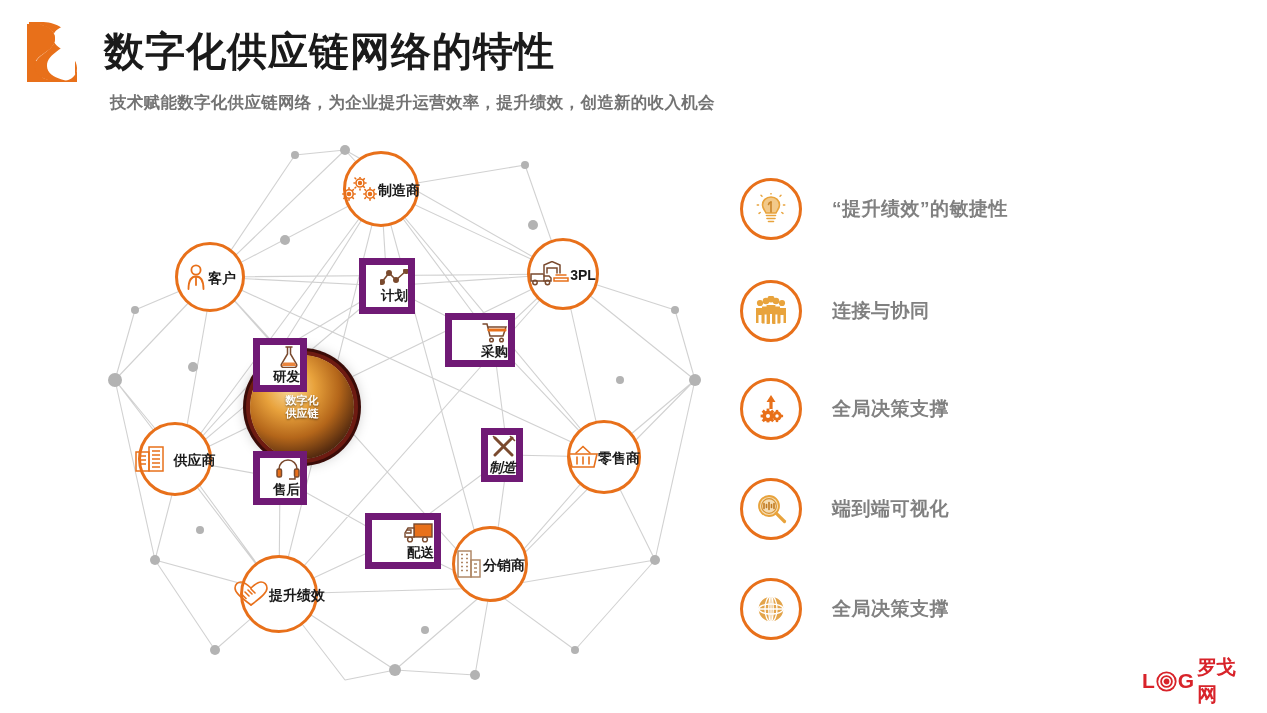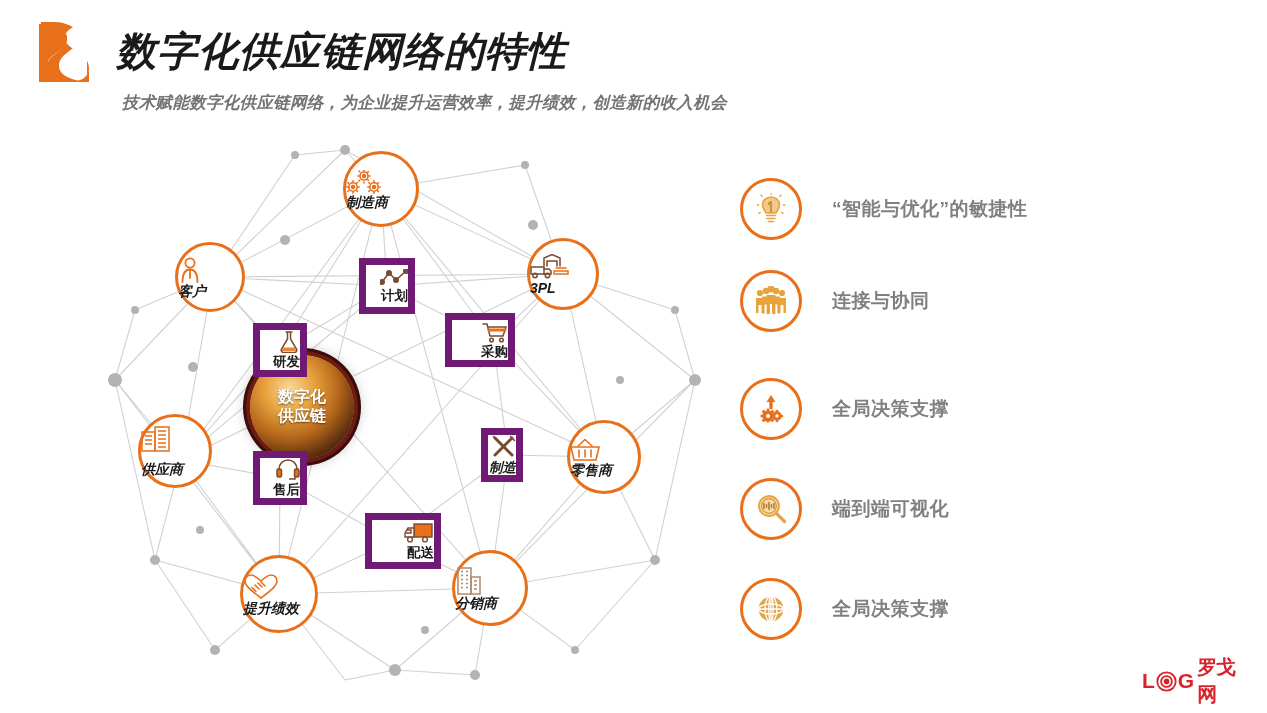--- a/index.html
+++ b/index.html
@@ -3,21 +3,21 @@
 <meta charset="utf-8">
 <style>
   * { margin:0; padding:0; box-sizing:border-box; }
   html,body { width:1267px; height:713px; overflow:hidden; background:#ffffff; }
   body {
     font-family:"Liberation Sans","DejaVu Sans",sans-serif;
     position:relative;
   }
 
   
-  #header { position:absolute; left:12px; top:0; width:1169px; height:130px;font-style:italic; }
+  #header { position:absolute; left:0; top:0; width:1169px; height:130px; }
   #logo-mark { position:absolute; left:25px; top:22px; width:53px; height:60px; }
   #page-title {
     position:absolute; left:104px; top:24px;
     font-size:40px; font-weight:bold; color:#1a1a1a;
     letter-spacing:1px; white-space:nowrap;
   }
   #page-subtitle {
     position:absolute; left:110px; top:92px;
     font-size:16.5px; color:#737373; font-weight:bold;
     letter-spacing:.3px; white-space:nowrap;
@@ -25,24 +25,23 @@
 
   
   #network { position:absolute; left:95px; top:130px; width:620px; height:560px; }
   #net-svg { position:absolute; left:0; top:0; width:620px; height:560px; }
 
   .node {
     position:absolute;
     border-radius:50%;
     background:#ffffff;
     border:3px solid #E8701A;
-    display:flex; flex-direction:column;
-    align-items:flex-start; justify-content:center;
+    display:flex; flex-direction:row;
+    align-items:center; justify-content:center;
     text-align:center;
-    font-style:italic;
   }
   .node .nlabel {
     font-size:14px; font-weight:bold; color:#1a1a1a;
     line-height:1; margin-top:1px; white-space:nowrap;
   }
   .node .nicon { line-height:0; }
 
   .sqnode {
     position:absolute;
     background:#ffffff;
@@ -60,21 +59,21 @@
   
   #core {
     position:absolute; left:155px; top:225px; width:104px; height:104px;
     border-radius:50%;
     background:
       radial-gradient(circle at 38% 32%, #f9d89a 0%, #e8a23c 26%, #b4661a 52%, #5c2f10 74%, #2b1408 88%, #140904 100%);
     box-shadow:0 0 0 4px #6e1b12, 0 0 0 7px #3b0c08, 0 0 14px 4px rgba(0,0,0,.28);
     display:flex; align-items:center; justify-content:center;
   }
   #core-text {
-    font-size:16px; font-weight:bold; color:#ffffff;
+    font-size:11px; font-weight:bold; color:#ffffff;
     line-height:1.18; text-align:center;
     text-shadow:0 1px 2px rgba(0,0,0,.55);
     white-space:pre-line;
   }
 
   
   #features { position:absolute; left:740px; top:178px; width:500px; height:490px; }
   .feature { position:absolute; left:0; width:460px; height:62px; display:flex; align-items:center; }
   .fcircle {
     width:62px; height:62px; border-radius:50%;
@@ -212,21 +211,21 @@
         <path d="M14 15 L19 15 L21 17 L21 20 L14 20"></path>
         <circle cx="5" cy="21.5" r="2.2"></circle>
           <circle cx="17.5" cy="21.5" r="2.2"></circle>
         <path d="M24 17 L38 17 L38 20 L24 20 Z" stroke="#E8701A"></path>
         <path d="M26 14 L36 14" stroke="#E8701A"></path>
       </svg>
     </span>
     <span class="nlabel">3PL</span>
   </div>
 
-  <div class="node" style="left:43px;top:284px;width:74px;height:74px;gap:9px;">
+  <div class="node" style="left:43px;top:292px;width:74px;height:74px;gap:9px;">
     <span class="nicon">
       <svg width="30" height="26" viewBox="0 0 30 26" fill="none" stroke="#E8701A" stroke-width="1.5">
         <rect x="1" y="6" width="13" height="19"></rect>
         <rect x="14" y="1" width="14" height="24"></rect>
         <path d="M4 10h7M4 14h7M4 18h7M17 5h8M17 9h8M17 13h8M17 17h8M17 21h8"></path>
       </svg>
     </span>
     <span class="nlabel">供应商</span>
   </div>
 
@@ -245,21 +244,21 @@
     <span class="nicon">
       <svg width="36" height="26" viewBox="0 0 36 26" fill="none" stroke="#E8701A" stroke-width="1.6" stroke-linecap="round">
         <path d="M18 24 C6 15 2 11 2 7 C2 3.5 4.8 1 8 1 C11 1 13.5 2.8 18 7"></path>
         <path d="M18 7 C22.5 2.8 25 1 28 1 C31.2 1 34 3.5 34 7 C34 11 30 15 18 24"></path>
         <path d="M12 11 L16 15 M15 9 L19 13 M18 8 L22 12 M9 13.5 L13 17.5"></path>
       </svg>
     </span>
     <span class="nlabel">提升绩效</span>
   </div>
 
-  <div class="node" style="left:357px;top:420px;width:76px;height:76px;">
+  <div class="node" style="left:357px;top:396px;width:76px;height:76px;">
     <span class="nicon">
       <svg width="28" height="28" viewBox="0 0 28 28" fill="none" stroke="#b08968" stroke-width="1.5">
         <rect x="3" y="1" width="13" height="26"></rect>
         <rect x="16" y="10" width="9" height="17"></rect>
         <path d="M6 4.5h2M11 4.5h2M6 8.5h2M11 8.5h2M6 12.5h2M11 12.5h2M6 16.5h2M11 16.5h2M6 20.5h2M11 20.5h2M19 14h3M19 18h3M19 22h3"></path>
       </svg>
     </span>
     <span class="nlabel">分销商</span>
   </div>
 
@@ -269,21 +268,21 @@
         <path d="M2 13 L9 4 L16 11 L26 2"></path>
         <circle cx="2" cy="13" r="2.2" fill="#7a4a2e"></circle>
           <circle cx="9" cy="4" r="2.2" fill="#7a4a2e"></circle>
         <circle cx="16" cy="11" r="2.2" fill="#7a4a2e"></circle>
           <circle cx="26" cy="2" r="2.2" fill="#7a4a2e"></circle>
       </svg>
     </span>
     <span class="nlabel">计划</span>
   </div>
 
-  <div class="sqnode" style="left:158px;top:193px;width:54px;height:54px;">
+  <div class="sqnode" style="left:158px;top:208px;width:54px;height:54px;">
     <span class="nicon">
       <svg width="22" height="22" viewBox="0 0 22 22" fill="none" stroke="#7a4a2e" stroke-width="1.5" stroke-linecap="round">
         <path d="M8 1 L14 1 M9.5 1 L9.5 8 L3.5 18 A2.4 2.4 0 0 0 5.5 21.5 L16.5 21.5 A2.4 2.4 0 0 0 18.5 18 L12.5 8 L12.5 1"></path>
         <path d="M5.5 16.5 L16.5 16.5 L18.5 20 L3.5 20 Z" fill="#E8701A" stroke="none" opacity=".85"></path>
       </svg>
     </span>
     <span class="nlabel">研发</span>
   </div>
 
   <div class="sqnode" style="left:350px;top:183px;width:70px;height:54px;">
@@ -342,24 +341,24 @@
       <svg width="30" height="32" viewBox="0 0 30 32" fill="none" stroke="#E8A33C" stroke-width="1.6" stroke-linecap="round">
         <path d="M15 4 C10 4 6.5 7.6 6.5 12 C6.5 15.4 9 17.6 10 20 L20 20 C21 17.6 23.5 15.4 23.5 12 C23.5 7.6 20 4 15 4 Z" fill="#F2C98A" stroke="#E8A33C"></path>
         <path d="M10.5 22.5 L19.5 22.5 M11 25.5 L19 25.5 M12.5 28.5 L17.5 28.5"></path>
         <path d="M15 9 L15 19" stroke="#C9852A"></path>
         <path d="M12.5 11.5 A3.2 3.2 0 0 1 15 9" stroke="#C9852A"></path>
         <g stroke="#E8A33C" stroke-width="1.4">
           <path d="M15 1 L15 -0.4 M2.6 12 L1.2 12 M27.4 12 L28.8 12 M6 3.2 L5 2.2 M24 3.2 L25 2.2 M4.2 19.5 L3 20.4 M25.8 19.5 L27 20.4"></path>
         </g>
       </svg>
     </span>
-    <span class="flabel">“智能与优化”的敏捷性</span>
-  </div>
-
-  <div class="feature" style="top:92px;font-family:Liberation Serif, serif;">
+    <span class="flabel">“提升绩效”的敏捷性</span>
+  </div>
+
+  <div class="feature" style="top:102px;font-family:Liberation Serif, serif;">
     <span class="fcircle">
       <svg width="34" height="30" viewBox="0 0 34 30" fill="#E8A33C">
         <circle cx="6" cy="7" r="3.1"></circle>
           <path d="M2 12 h8 v15 h-2.5 v-8 h-3 v8 H2 Z"></path>
         <circle cx="28" cy="7" r="3.1"></circle>
           <path d="M24 12 h8 v15 h-2.5 v-8 h-3 v8 H24 Z"></path>
         <circle cx="12" cy="5" r="3.3"></circle>
           <path d="M8 10.5 h8 v17 h-2.6 v-9 h-2.8 v9 H8 Z"></path>
         <circle cx="22" cy="5" r="3.3"></circle>
           <path d="M18 10.5 h8 v17 h-2.6 v-9 h-2.8 v9 H18 Z"></path>

